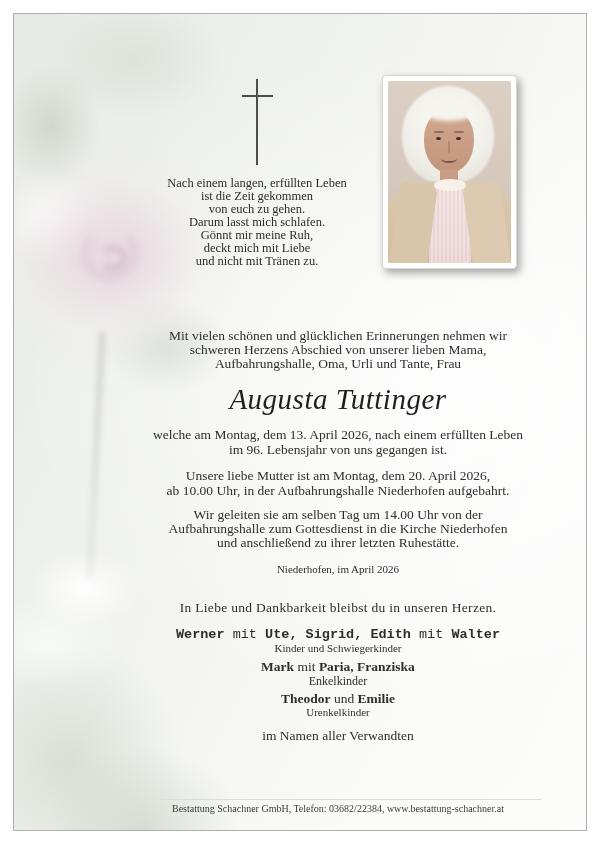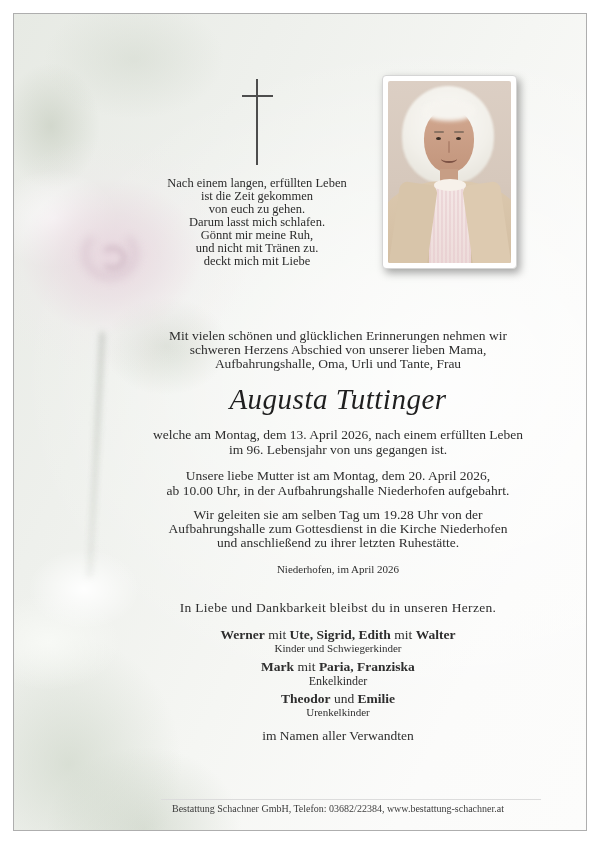--- a/index.html
+++ b/index.html
@@ -80,21 +80,21 @@
     font-size:12.5px; line-height:13px; color:#2b2b2b; }
   .col { position:absolute; left:74px; width:500px; text-align:center; }
 
   .intro    { top:315px; font-size:13.5px; line-height:14px; }
   .name     { top:369px; font-size:29px; font-style:italic; color:#1f1f1f; letter-spacing:0.5px; }
   .death    { top:414px; font-size:13.5px; line-height:14.5px; }
   .laying   { top:455px; font-size:13.5px; line-height:14.5px; }
   .funeral  { top:494px; font-size:13.5px; line-height:14px; }
   .dateline { top:549px; font-size:11px; }
   .farewell { top:586px; font-size:13.5px; letter-spacing:0.3px; }
-  .m-name1  { top:613px; font-size:13.5px; }
+  .m-name1  { top:613px; font-size:13.5px;font-family:Liberation Mono, monospace; }
   .m-role1  { top:628px; font-size:11px; }
   .m-name2  { top:645px; font-size:13.5px; }
   .m-role2  { top:660px; font-size:12px; }
   .m-name3  { top:677px; font-size:13.5px; }
   .m-role3  { top:692px; font-size:11px; }
   .closing  { top:714px; font-size:13.5px; }
   .b { font-weight:bold; }
 
   .footer-divider { position:absolute; left:147px; top:785px; width:380px; height:1px; background:#dcdcdc; }
   .footer { top:789px; font-size:10px; color:#3c3c3c; }
@@ -133,22 +133,22 @@
         <div class="p-cardigan-r"></div>
       </div>
     </div>
 
     <div class="poem txt">
       <div>Nach einem langen, erfüllten Leben</div>
       <div>ist die Zeit gekommen</div>
       <div>von euch zu gehen.</div>
       <div>Darum lasst mich schlafen.</div>
       <div>Gönnt mir meine Ruh,</div>
+      <div>deckt mich mit Liebe</div>
       <div>und nicht mit Tränen zu.</div>
-      <div>deckt mich mit Liebe</div>
     </div>
 
     <div class="col intro txt">
       <div>Mit vielen schönen und glücklichen Erinnerungen nehmen wir</div>
       <div>schweren Herzens Abschied von unserer lieben Mama,</div>
       <div>Aufbahrungshalle, Oma, Urli und Tante, Frau</div>
     </div>
 
     <div class="col name">Augusta Tuttinger</div>
 
@@ -156,21 +156,21 @@
       <div>welche am Montag, dem 13. April 2026, nach einem erfüllten Leben</div>
       <div>im 96. Lebensjahr von uns gegangen ist.</div>
     </div>
 
     <div class="col laying txt">
       <div>Unsere liebe Mutter ist am Montag, dem 20. April 2026,</div>
       <div>ab 10.00 Uhr, in der Aufbahrungshalle Niederhofen aufgebahrt.</div>
     </div>
 
     <div class="col funeral txt">
-      <div>Wir geleiten sie am selben Tag um 19.28 Uhr von der</div>
+      <div>Wir geleiten sie am selben Tag um 14.00 Uhr von der</div>
       <div>Aufbahrungshalle zum Gottesdienst in die Kirche Niederhofen</div>
       <div>und anschließend zu ihrer letzten Ruhestätte.</div>
     </div>
 
     <div class="col dateline txt">Niederhofen, im April 2026</div>
 
     <div class="col farewell txt">In Liebe und Dankbarkeit bleibst du in unseren Herzen.</div>
 
     <div class="col m-name1 txt">
       <span class="b">Werner</span><span> mit </span><span class="b">Ute, Sigrid, Edith</span><span> mit </span><span class="b">Walter</span>

